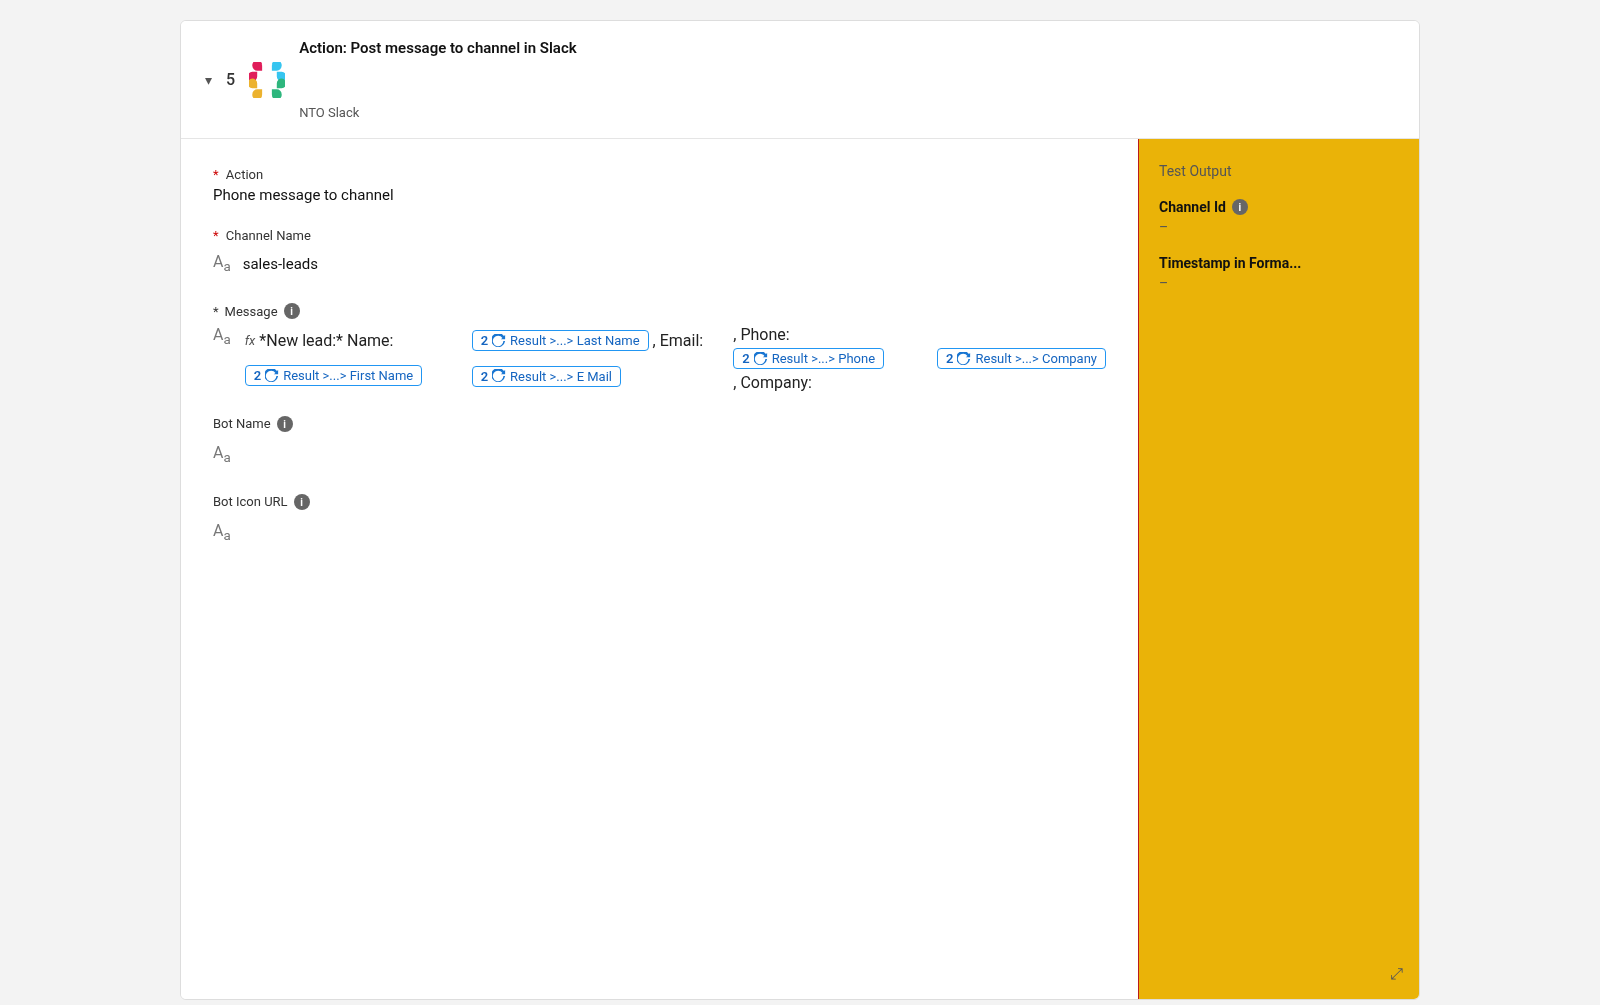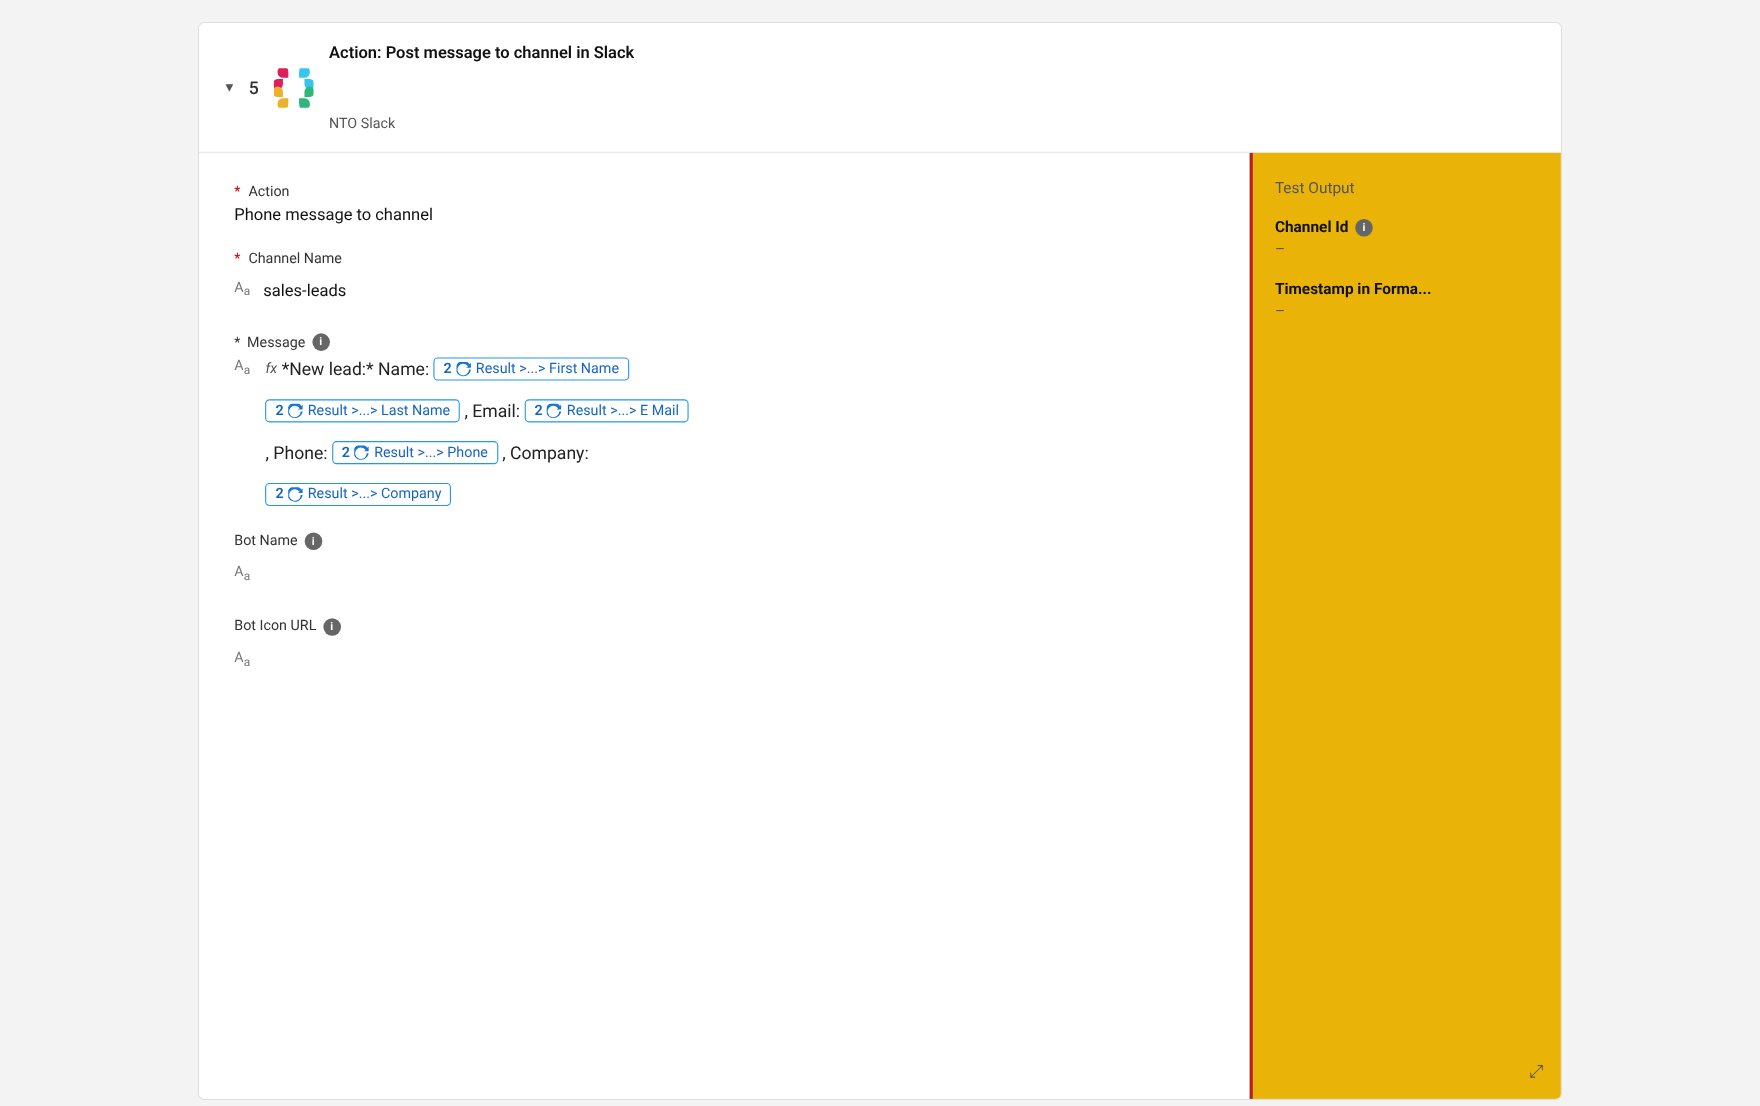--- a/index.html
+++ b/index.html
@@ -56,21 +56,21 @@
       font-size: 13px;
       color: #555;
     }
     .content-area {
       display: flex;
       background: #fff;
     }
     .main-panel {
       flex: 1;
       padding: 28px 32px;
-      border-right: 3px solid #b91c1c;
+      border-right: 1px solid #b91c1c;
     }
     .side-panel {
       width: 280px;
       background: #eab308;
       padding: 24px 20px;
       position: relative;
       min-height: 860px;
     }
     .field-section {
       margin-bottom: 24px;
@@ -84,21 +84,21 @@
       color: #c00;
       margin-right: 4px;
     }
     .field-value {
       font-size: 15px;
       color: #111;
       margin-top: 2px;
     }
     .aa-icon {
       display: inline-block;
-      font-size: 13px;
+      font-size: 16px;
       color: #777;
       margin-right: 6px;
       vertical-align: middle;
     }
     .message-field {
       margin-bottom: 24px;
     }
     .message-label {
       font-size: 13px;
       color: #333;
@@ -248,21 +248,21 @@
 
       <div class="message-field">
         <div class="message-label">
           <span class="required">*</span>
           <span>Message</span>
           <span class="info-icon">i</span>
         </div>
 
         <div style="display:flex;align-items:flex-start;gap:8px;">
           <span class="aa-icon">A<sub>a</sub></span>
-          <div style="display:flex;flex-direction:column;gap:17px;">
+          <div style="display:flex;flex-direction:row;gap:17px;">
 
             <div style="display:flex;align-items:center;flex-wrap:wrap;gap:4px;">
               <span class="fx-icon"><em>f</em>x</span>
               <span class="static-text">*New lead:* Name:</span>
               <span class="token-pill">
                 <span class="token-num">2</span>
                 <svg class="refresh-icon" viewBox="0 0 16 16" fill="none" xmlns="http://www.w3.org/2000/svg">
                   <path d="M13.65 2.35A8 8 0 1 0 15 8h-2a6 6 0 1 1-1.06-3.39L10 6h5V1l-1.35 1.35z" fill="#1976D2"></path>
                 </svg>
                 <span>Result &gt;...&gt; First Name</span>

